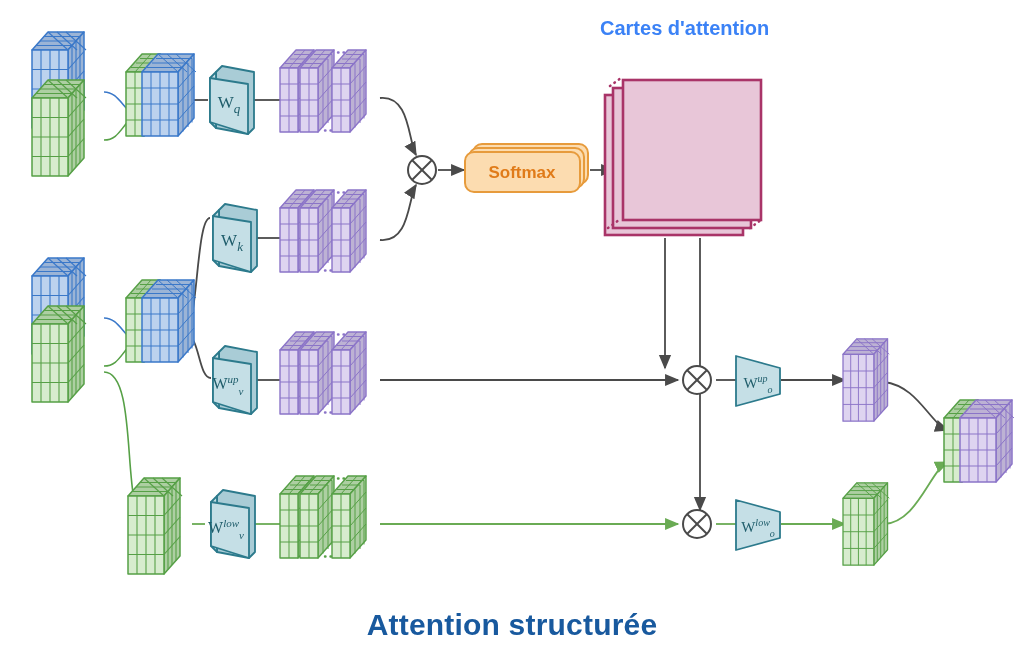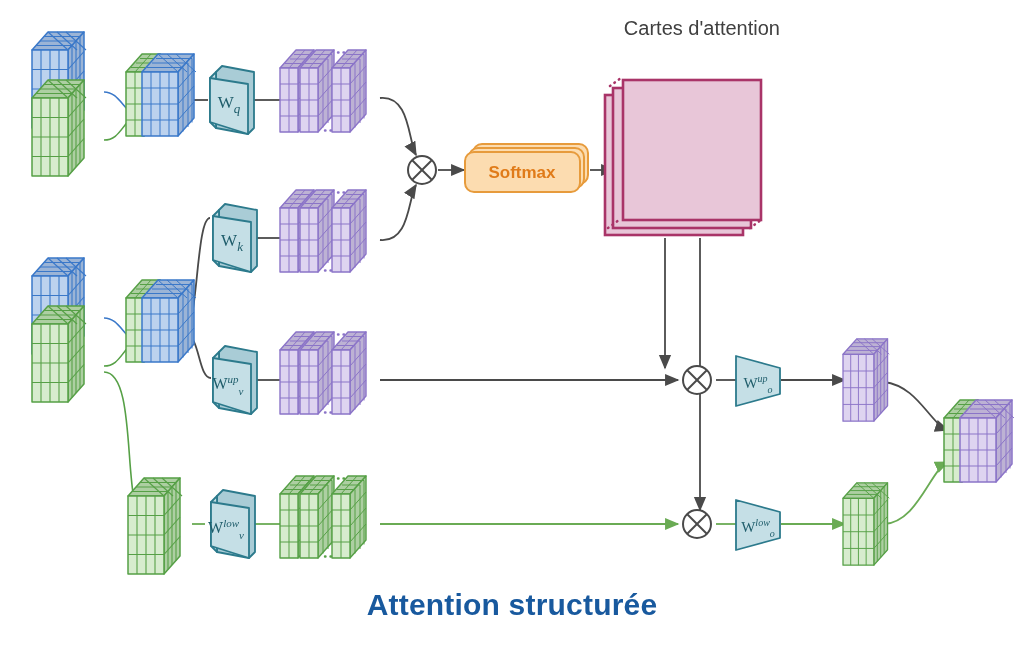--- a/index.html
+++ b/index.html
@@ -1,23 +1,23 @@
 <!DOCTYPE html>
 <html><head>
 <meta charset="utf-8">
 <style>
   html,body{margin:0;padding:0;background:#ffffff;}
   body{width:1024px;height:671px;overflow:hidden;
        font-family:"Liberation Sans", sans-serif;}
   #stage{position:relative;width:1024px;height:671px;background:#fff;}
   #svgroot{position:absolute;left:0;top:0;width:1024px;height:671px;}
-  .ttl{position:absolute;left:0;top:588px;width:1024px;text-align:center;
+  .ttl{position:absolute;left:0;top:608px;width:1024px;text-align:center;
        font-size:30px;font-weight:bold;color:#18599e;letter-spacing:.2px;}
-  .maplbl{position:absolute;left:600px;top:16px;width:180px;text-align:right;
-          font-size:20px;color:#404040;line-height:1.25;}
+  .maplbl{position:absolute;left:600px;top:16px;width:180px;text-align:left;
+          font-size:20px;color:#3b82f6;line-height:1.25;font-weight:bold;}
 </style>
 </head>
 <body>
 
 <div id="stage">
 
   <svg id="svgroot" viewBox="0 0 1024 671">
     <defs>
       <marker id="ahG" markerWidth="9" markerHeight="9" refX="7.2" refY="4" orient="auto" markerUnits="strokeWidth">
         <path d="M0,0.6 L8,4 L0,7.4 z" fill="#4a4a4a"></path>

